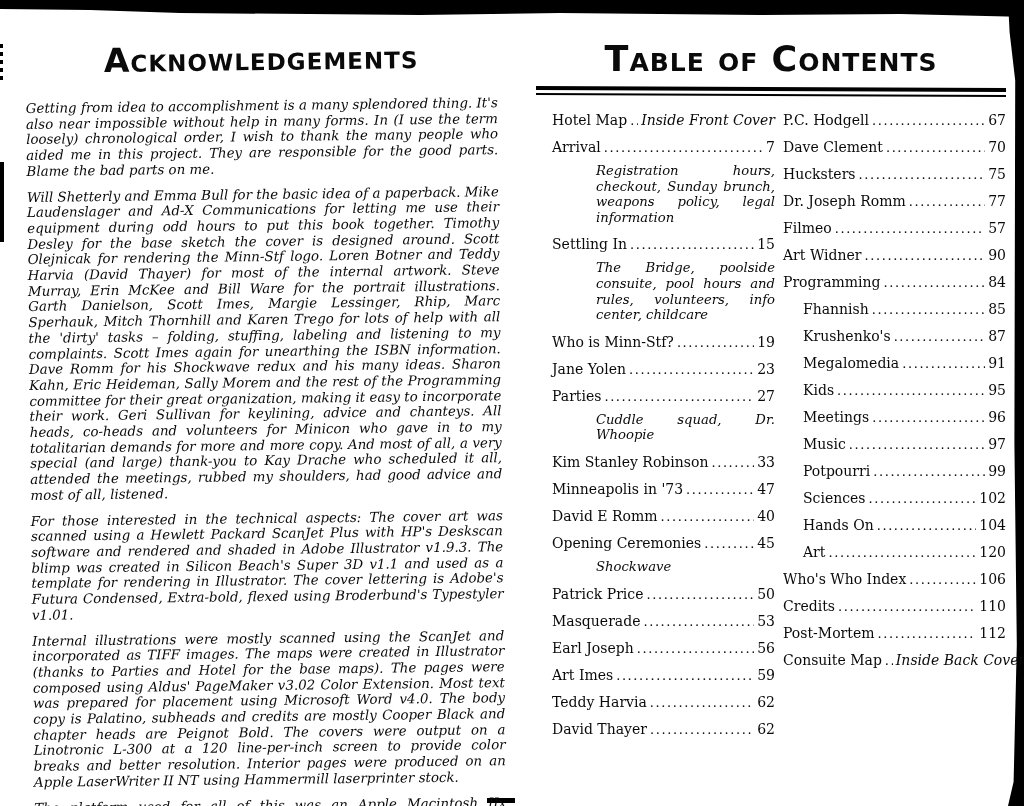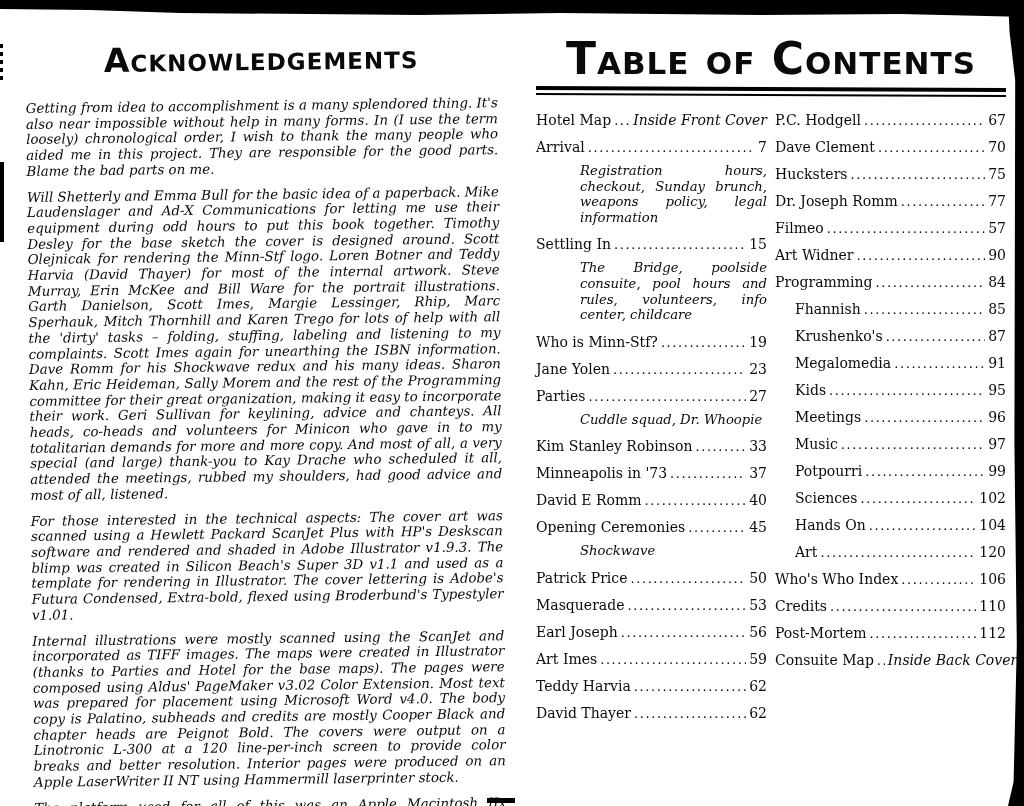--- a/index.html
+++ b/index.html
@@ -27,25 +27,25 @@
     font-weight:bold;font-variant:small-caps;
     font-size:33px;line-height:38px;letter-spacing:1px;
   }
   #page-left .big-title{margin-bottom:20px;}
   .ack-body p{
     font-style:italic;font-size:13.4px;line-height:15.7px;
     text-align:justify;margin:0 0 10px 0;
   }
   
   #page-right{position:absolute;left:536px;top:40px;width:470px;}
-  #page-right .big-title{font-size:44px;margin-bottom:9px;}
+  #page-right .big-title{font-size:35px;margin-bottom:9px;}
   .toc-rule{transform:rotate(0.25deg);margin-bottom:16px;}
   .toc-rule .r1{height:4px;background:#000;margin-bottom:3px;}
   .toc-rule .r2{height:2px;background:#000;}
-  .toc-cols{display:flex;gap:8px;}
+  .toc-cols{display:flex;gap:8px;margin-left:16px;}
   .toc-col{flex:1;min-width:0;}
   .toc-entry{
     display:flex;align-items:baseline;
     font-size:14px;line-height:16px;margin-bottom:10px;
   }
   .toc-entry.indent1{padding-left:20px;}
   .toc-entry .lbl{white-space:nowrap;}
   .leader{flex:1;overflow:hidden;white-space:nowrap;margin:0 3px;min-width:8px;}
   .leader::after{content:"....................................................................";letter-spacing:1.6px;font-size:13px;}
   .pg{white-space:nowrap;}
@@ -121,21 +121,21 @@
         </div>
         <div class="toc-desc">Cuddle squad, Dr. Whoopie</div>
         <div class="toc-entry">
           <span class="lbl">Kim Stanley Robinson</span>
           <span class="leader"></span>
           <span class="pg">33</span>
         </div>
         <div class="toc-entry">
           <span class="lbl">Minneapolis in '73</span>
           <span class="leader"></span>
-          <span class="pg">37</span>
+          <span class="pg">47</span>
         </div>
         <div class="toc-entry">
           <span class="lbl">David E Romm</span>
           <span class="leader"></span>
           <span class="pg">40</span>
         </div>
         <div class="toc-entry">
           <span class="lbl">Opening Ceremonies</span>
           <span class="leader"></span>
           <span class="pg">45</span>

